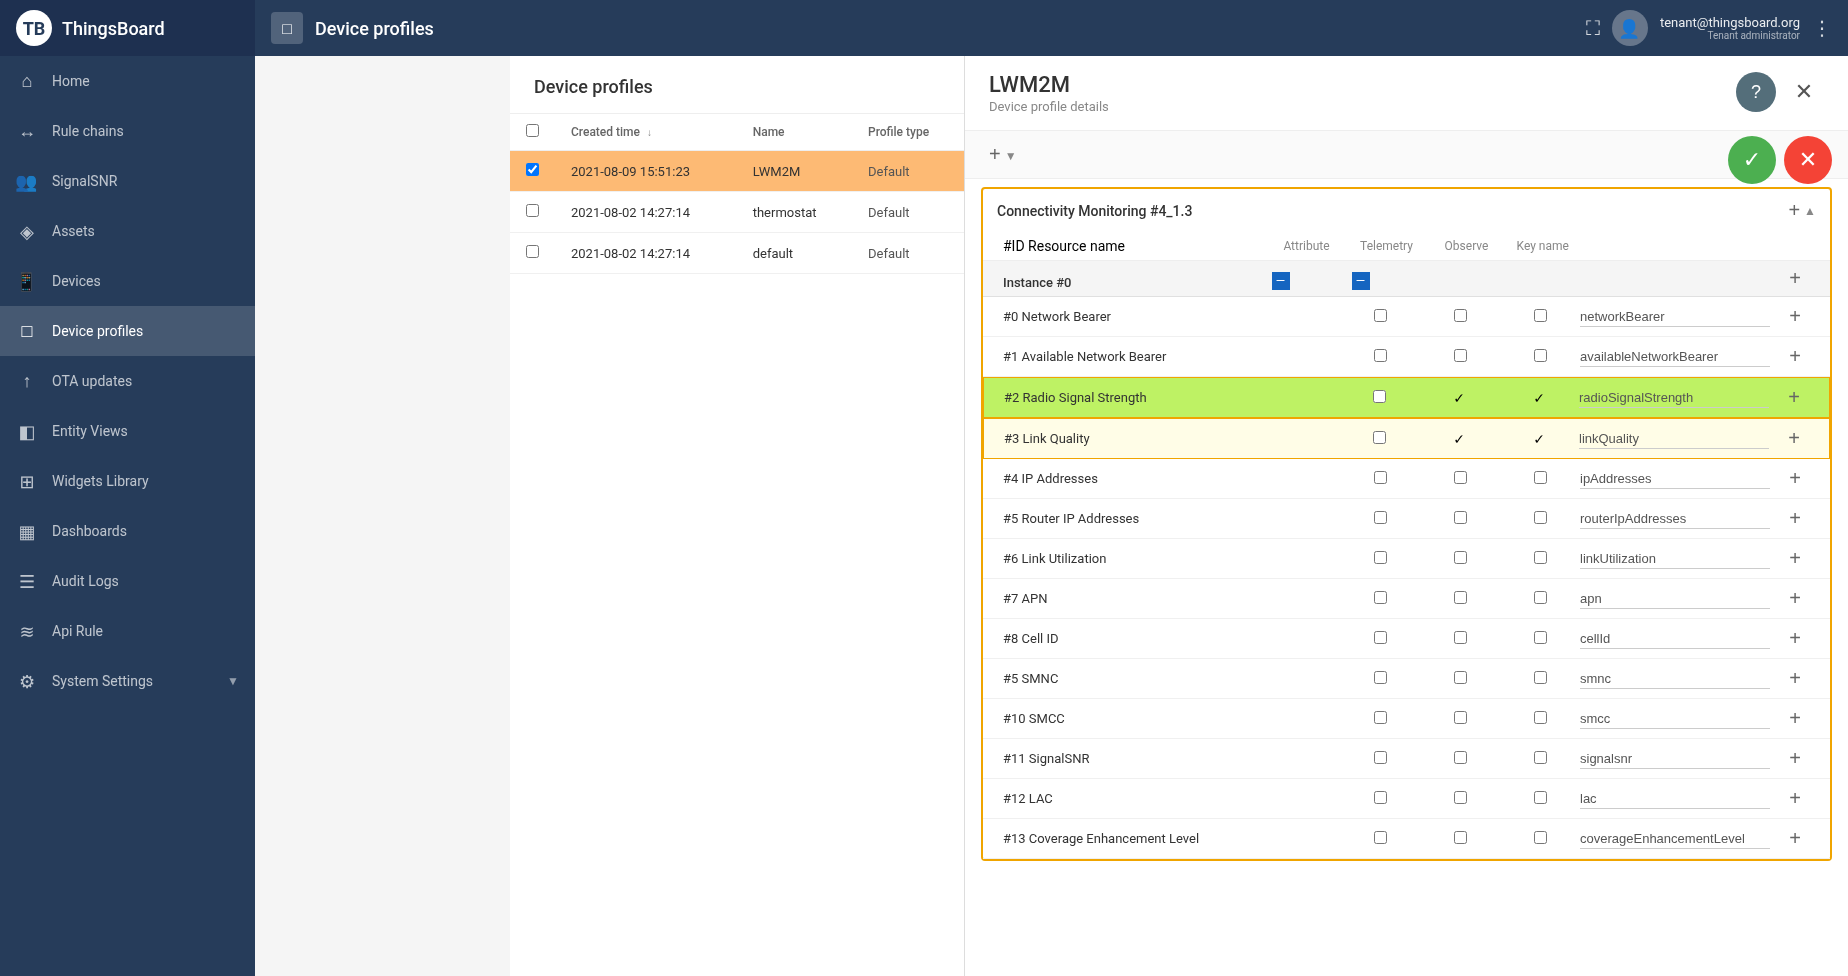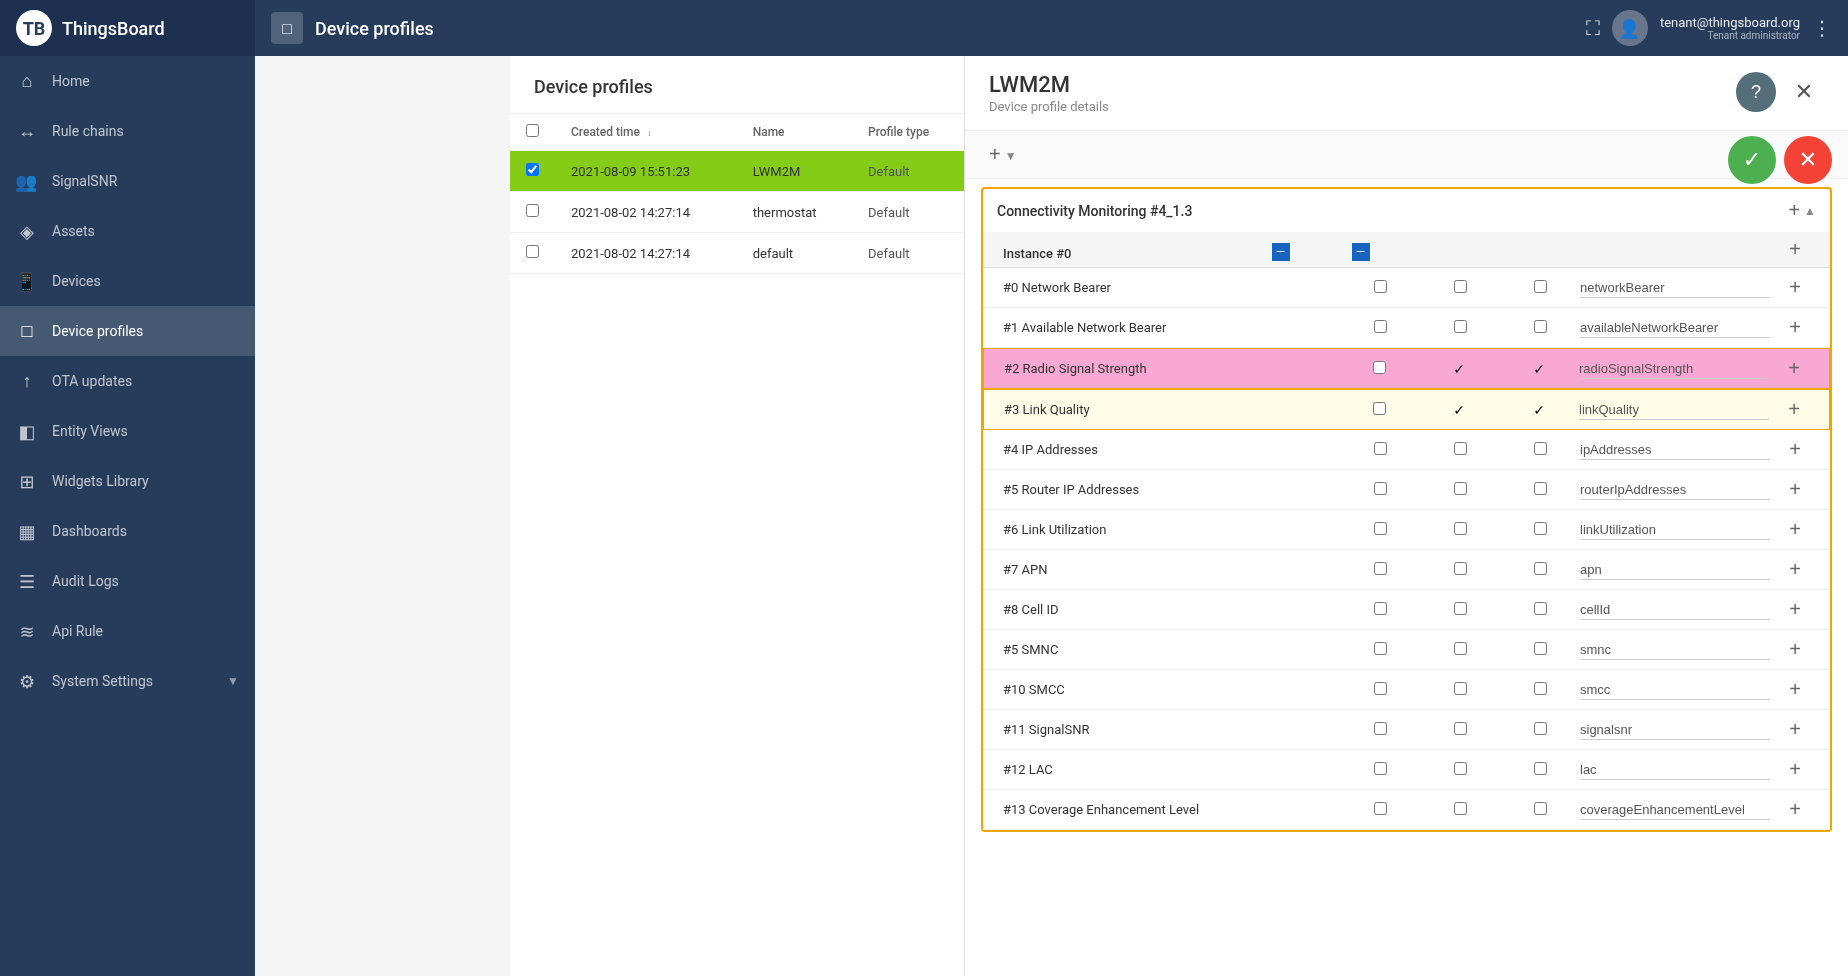--- a/index.html
+++ b/index.html
@@ -145,21 +145,21 @@
       color: #666;
       font-weight: 500;
       border-bottom: 1px solid #eee;
     }
     td {
       padding: 12px 16px;
       font-size: 13px;
       color: #333;
       border-bottom: 1px solid #f0f0f0;
     }
-    .selected-row td { background: #84cc16; }
+    .selected-row td { background: #fdba74; }
     .checkbox-cell { width: 40px; }
     .checkbox-cell input[type="checkbox"] { cursor: pointer; }
     .sort-icon { font-size: 10px; color: #888; margin-left: 4px; }
     .profile-type-badge { color: #555; }
 
     
     .detail-panel {
       flex: 1;
       background: #fff;
       display: flex;
@@ -502,20 +502,30 @@
       </div>
 
       <div style="padding: 4px 0 8px;">
         <div class="connectivity-section-wrapper">
           <div class="connectivity-section-header">
             <span class="connectivity-section-title">Connectivity Monitoring #4_1.3</span>
             <button class="plus-btn">+</button>
             <span style="font-size:12px; color:#888; cursor:pointer;">▲</span>
           </div>
 
+          <div class="col-headers">
+            <div style="flex:1;">
+              <span>#ID Resource name</span>
+            </div>
+            <div class="col-header-attr">Attribute</div>
+            <div class="col-header-tel">Telemetry</div>
+            <div class="col-header-obs">Observe</div>
+            <div class="col-header-key">Key name</div>
+            <div style="width:30px;"></div>
+          </div>
 
           <div class="instance-row-header">
             <div style="flex:1; font-size:13px; font-weight:500; color:#333;">Instance #0</div>
             <div style="width:80px; text-align:center;">
               <div class="checkbox-blue">—</div>
             </div>
             <div style="width:80px; text-align:center;">
               <div class="checkbox-blue">—</div>
             </div>
             <div style="width:80px; text-align:center;"></div>
@@ -555,21 +565,21 @@
     <div class="resource-obs">
       <input type="checkbox" style="">
     </div>
     <div class="key-name-col">
       <input class="key-name-input" type="text" value="availableNetworkBearer" style="">
     </div>
     <div style="width:30px; text-align:center;">
       <button class="plus-btn">+</button>
     </div>
   </div>
-              <div class="resource-row highlighted" style="border: 1px solid rgb(240, 165, 0); background: #f9a8d4;">
+              <div class="resource-row highlighted" style="border: 1px solid rgb(240, 165, 0); background: #bef264;">
     <div class="resource-name">#2 Radio Signal Strength</div>
     <div class="resource-attr">
       <input type="checkbox" style="">
     </div>
     <div class="resource-tel">
       <div class="checkbox-checked">✓</div>
     </div>
     <div class="resource-obs">
       <div class="checkbox-checked">✓</div>
     </div>

